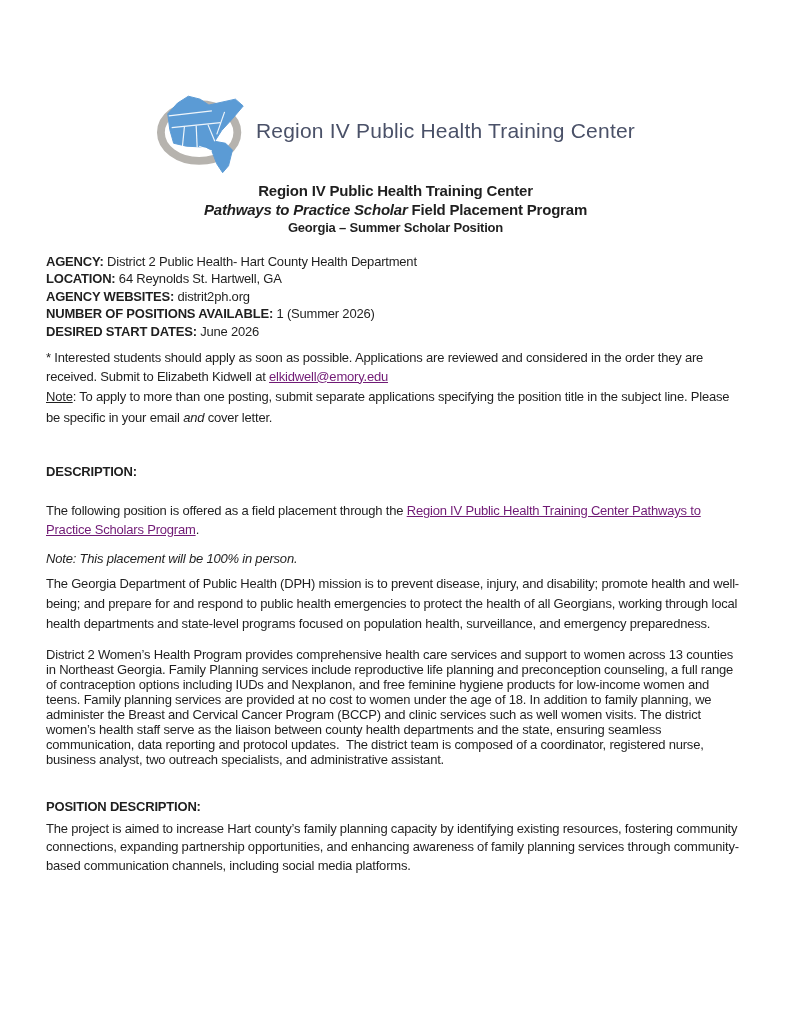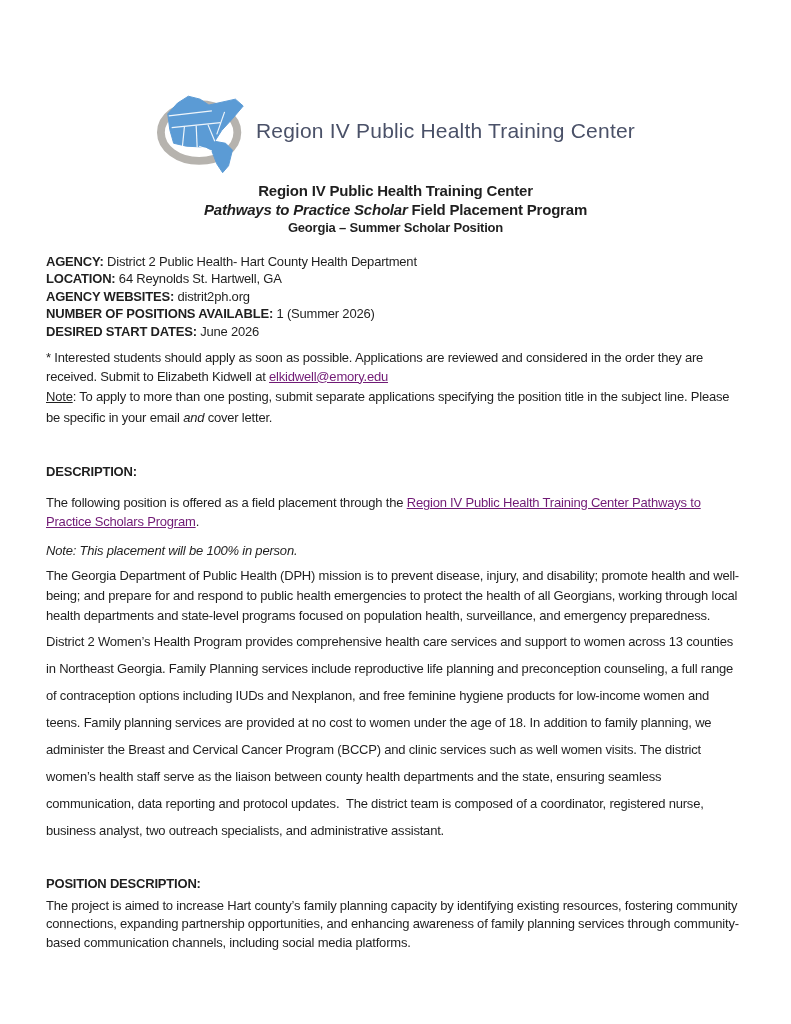--- a/index.html
+++ b/index.html
@@ -36,24 +36,24 @@
   .title-line { font-weight:bold; font-size:15px; line-height:19px; letter-spacing:-0.2px; }
   .title-line3 { font-weight:bold; font-size:13px; line-height:18px; letter-spacing:-0.2px; }
   
   .body-text { font-size:13px; letter-spacing:-0.2px; }
   .details { margin-top:16px; line-height:17.4px; }
   .detail-row b { font-weight:bold; }
   p { margin:0; }
   .apply-para   { margin-top:9px;  line-height:18.5px; }
   .note-para    { margin-top:0; line-height:21px; }
   .sec-heading  { font-weight:bold; font-size:13px; letter-spacing:-0.2px; margin-top:36px; }
-  .intro-para   { margin-top:15px;  line-height:18.6px; }
+  .intro-para   { margin-top:23px;  line-height:18.6px; }
   .italic-note  { margin-top:11px; line-height:18px; font-style:italic; }
   .big-para     { margin-top:6px;  line-height:20.1px; white-space:pre-wrap; }
-  .big-para2    { margin-top:1px;    line-height:27px; white-space:pre-wrap; }
+  .big-para2    { margin-top:12px;    line-height:15px; white-space:pre-wrap; }
   .pos-heading  { font-weight:bold; font-size:13px; letter-spacing:-0.2px; margin-top:32px; }
   .pos-para     { margin-top:6px;  line-height:18.5px; }
   .u { text-decoration:underline; }
   .em { font-style:italic; }
   a.doc-link, .doc-link {
     color:#701a75;
     text-decoration:underline;
     cursor:pointer;
   }
 </style>

